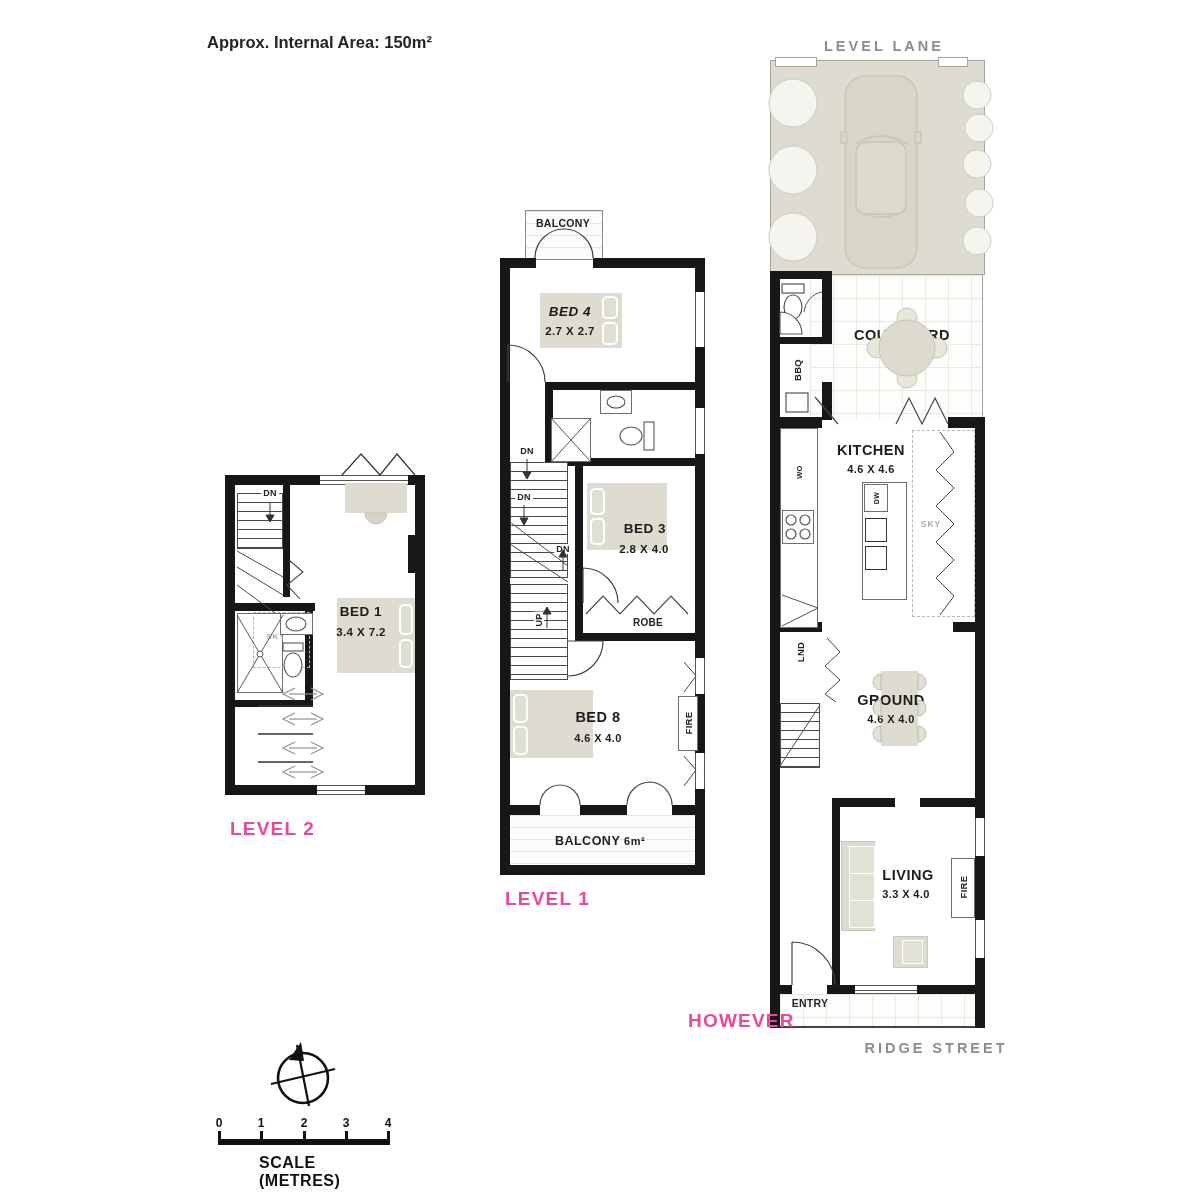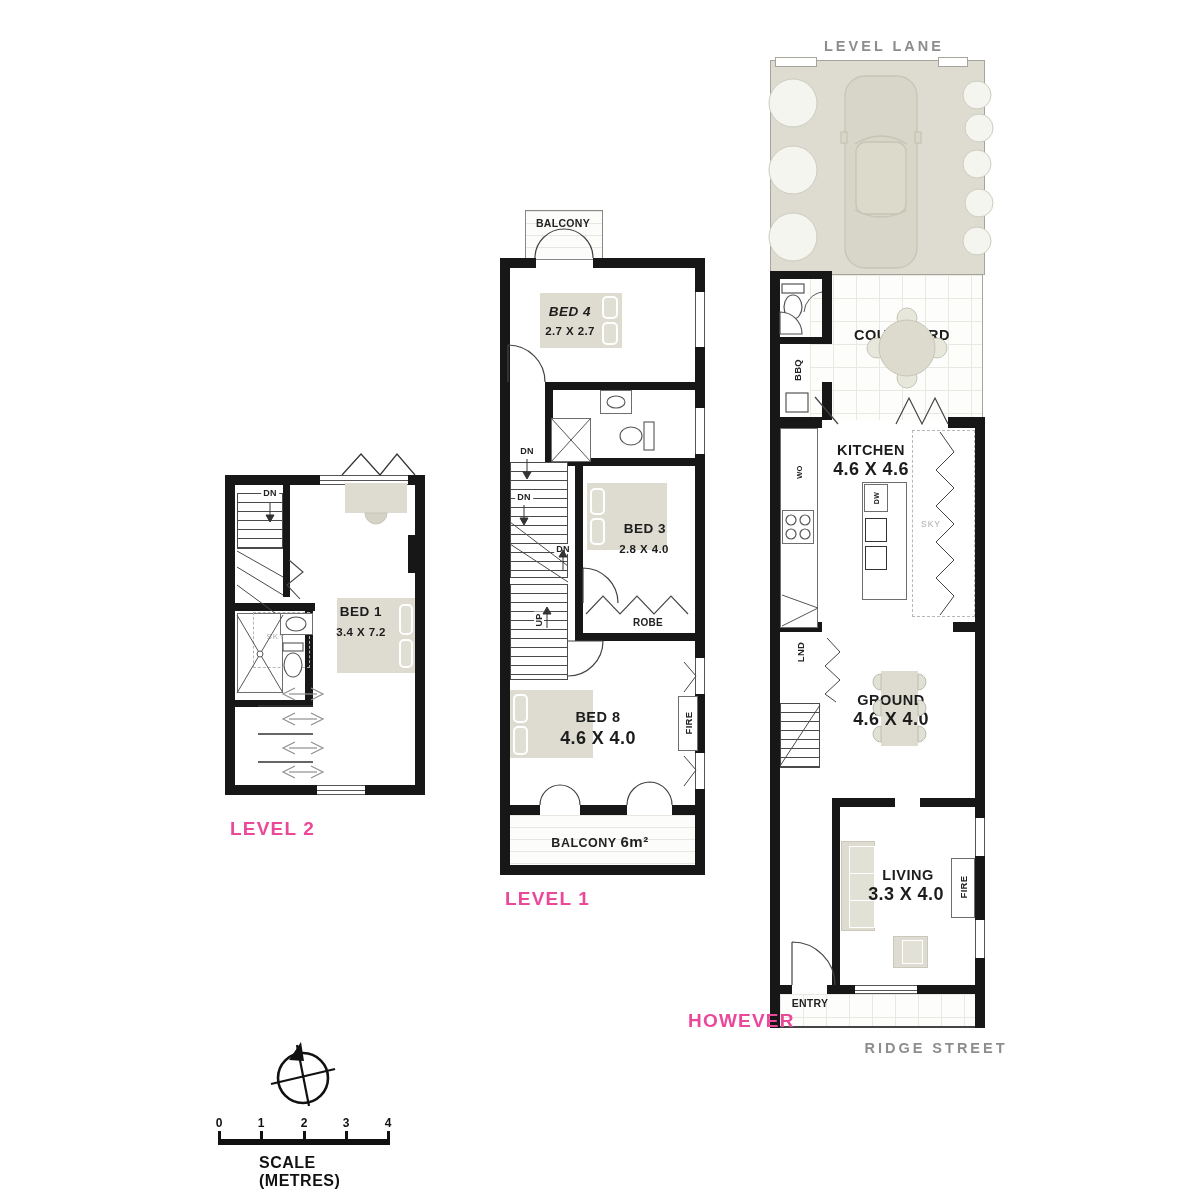--- a/index.html
+++ b/index.html
@@ -4,27 +4,27 @@
 <style>
   html,body{margin:0;padding:0;background:#fff;}
   .canvas{position:relative;width:1189px;height:1195px;background:#ffffff;overflow:hidden;
           font-family:"Liberation Sans",sans-serif;color:#1c1c1c;}
   .abs{position:absolute;}
   .plan{position:absolute;overflow:visible;}
   .w{position:absolute;background:#171717;}
   .overlay{position:absolute;left:0;top:0;overflow:visible;}
   .room-name{position:absolute;transform:translate(-50%,-50%);font-weight:700;font-size:14.5px;
              letter-spacing:.5px;white-space:nowrap;color:#1c1c1c;}
-  .room-dims{position:absolute;transform:translate(-50%,-50%);font-weight:600;font-size:18px;
+  .room-dims{position:absolute;transform:translate(-50%,-50%);font-weight:600;font-size:11px;
              letter-spacing:.4px;white-space:nowrap;color:#1c1c1c;}
   .sm{position:absolute;transform:translate(-50%,-50%);font-weight:700;font-size:9.5px;
       letter-spacing:.3px;white-space:nowrap;color:#222;}
   .sm.bg{background:#fff;padding:0 2px;}
   .vert{transform:translate(-50%,-50%) rotate(-90deg);}
-  .greytxt{color:#ababa8;font-weight:400;letter-spacing:1px;padding-left:8px;}
+  .greytxt{color:#ababa8;font-weight:700;letter-spacing:1px;padding-left:8px;}
   .street{position:absolute;color:#8d8d8b;font-size:14.5px;letter-spacing:3px;font-weight:600;
           white-space:nowrap;transform:translateX(-50%);}
   .lvl-label{position:absolute;color:#ec4899;font-size:19px;letter-spacing:1.2px;font-weight:700;white-space:nowrap;}
   .hdr{position:absolute;font-size:16.5px;font-weight:700;color:#242424;line-height:28px;white-space:nowrap;}
   .tiles{background-color:#fdfdfb;
          background-image:linear-gradient(#e9e9e4 1px,transparent 1px),
                           linear-gradient(90deg,#e9e9e4 1px,transparent 1px);
          background-size:23px 23px;}
   .planks{background-color:#fcfcfa;
           background-image:repeating-linear-gradient(180deg,#e8e8e3 0 1px,transparent 1px 12px);}
@@ -42,20 +42,21 @@
         line-height:11.6px;color:#3a3a3a;}
   .tick{position:absolute;transform:translateX(-50%);font-size:12px;font-weight:700;color:#111;}
   .caption{position:absolute;transform:translateX(-50%);font-size:16px;font-weight:700;color:#111;letter-spacing:.5px;}
 </style>
 </head>
 <body>
 
 <div class="canvas">
 
   <div class="hdr" style="left:207px;top:28px;">
+    <div>Approx. Internal Area: 150m²</div>
   </div>
 
   <div class="street" style="left:884px;top:38px;">LEVEL LANE</div>
   <div class="street" style="left:936px;top:1040px;">RIDGE STREET</div>
 
   <div class="plan" style="left:770px;top:60px;width:215px;height:970px;">
 
     <div class="abs lawn" style="left:0;top:0;width:215px;height:215px;"></div>
     <div class="abs" style="left:5px;top:-3px;width:40px;height:8px;background:#fff;border:1px solid #a6a59c;"></div>
     <div class="abs" style="left:168px;top:-3px;width:28px;height:8px;background:#fff;border:1px solid #a6a59c;"></div>
@@ -259,21 +260,21 @@
     <div class="room-dims" style="left:98px;top:528px;">4.6 X 4.0</div>
     <div class="fx" style="left:178px;top:486px;width:20px;height:55px;"></div>
     <div class="sm vert" style="left:188px;top:513px;">FIRE</div>
 
     <div class="w" style="left:0;top:605px;width:10px;height:60px;"></div>
     <div class="w" style="left:195px;top:605px;width:10px;height:60px;"></div>
     <div class="w" style="left:0;top:655px;width:205px;height:10px;"></div>
     <div class="abs planks" style="left:10px;top:605px;width:185px;height:50px;"></div>
     <div class="sm" style="left:100px;top:631px;font-size:12.5px;letter-spacing:.5px;">
       <span>BALCONY</span>
-      <span style="font-size:15px;font-weight:600;">6m²</span>
+      <span style="font-size:11px;font-weight:600;">6m²</span>
     </div>
 
     <svg class="overlay" width="205" height="690" viewBox="0 0 205 690">
 
       <path d="M35,48 A29,29 0 0 1 64,19 M93,48 A29,29 0 0 0 64,19" fill="none" stroke="#444" stroke-width="1.2"></path>
 
       <path d="M8,135 A37,37 0 0 1 45,172 M8,172 L8,135" fill="none" stroke="#444" stroke-width="1.2"></path>
 
       <path d="M51,208 L91,252 M91,208 L51,252" stroke="#555" stroke-width="1"></path>
 

